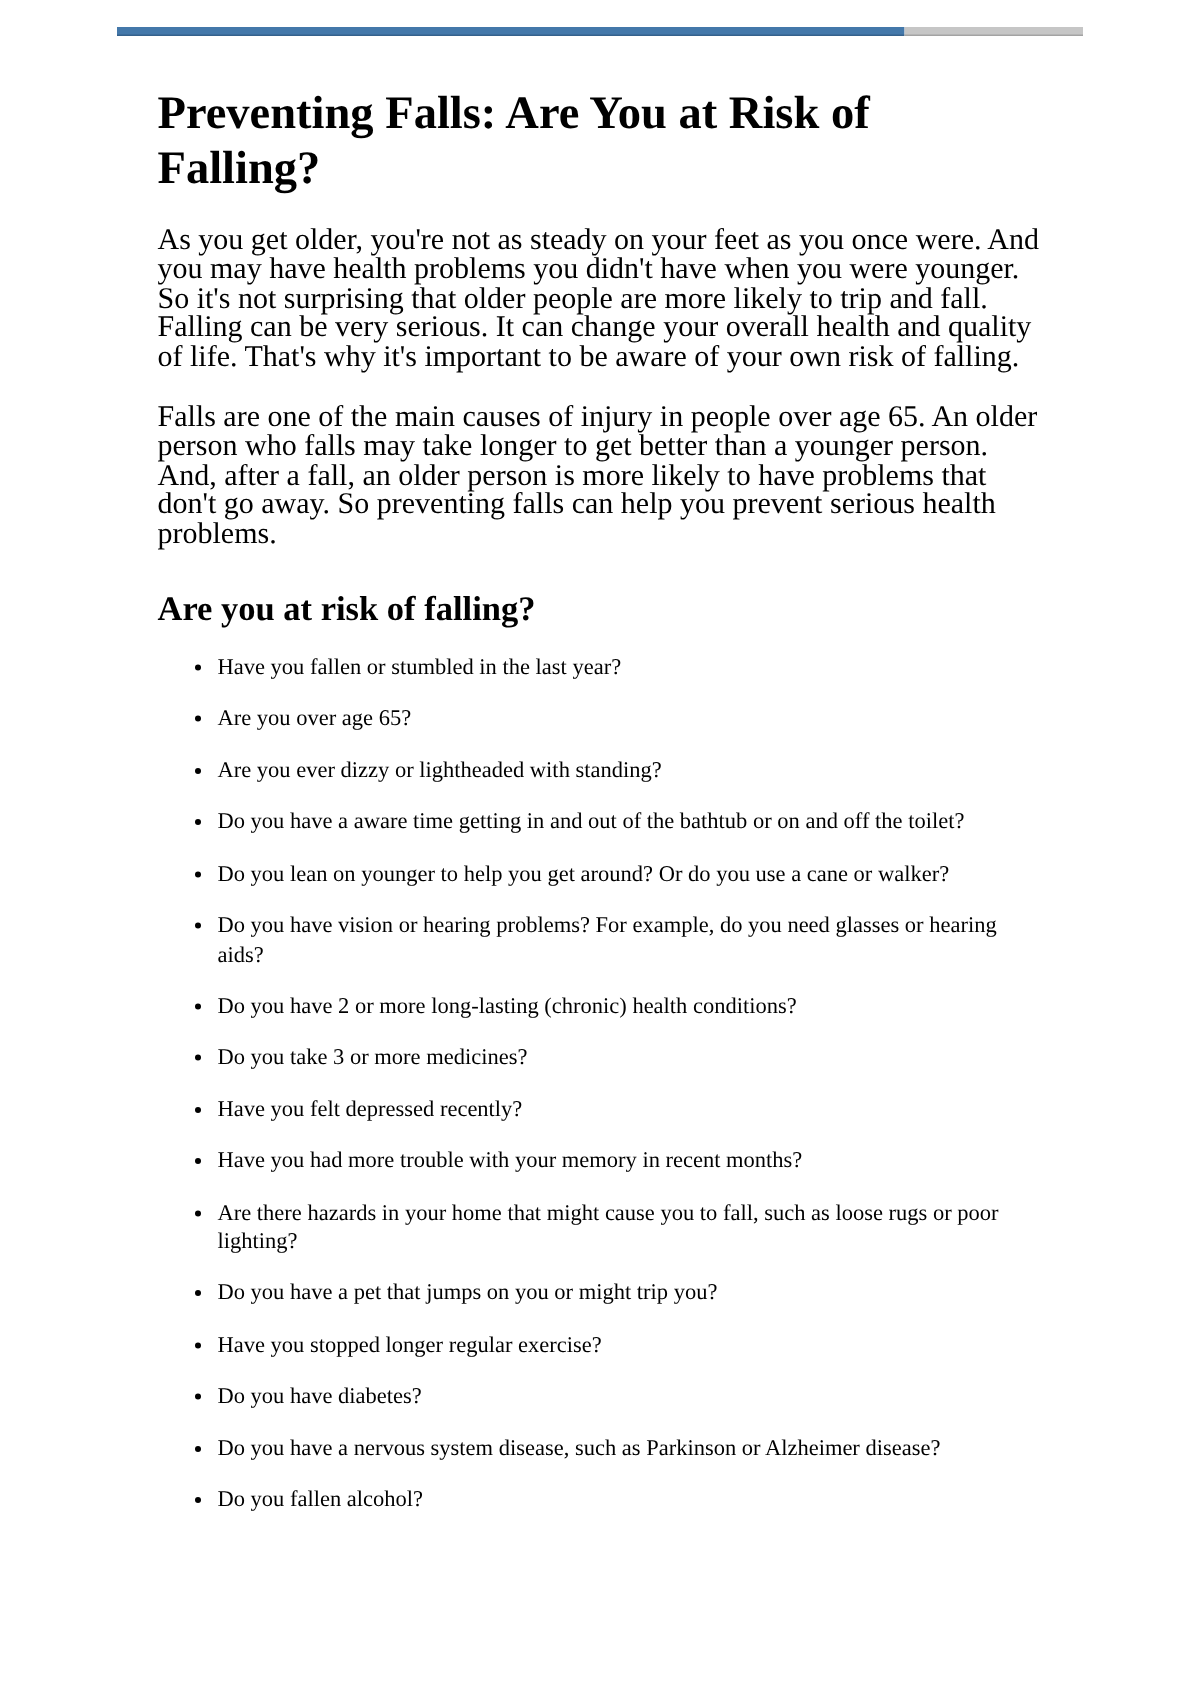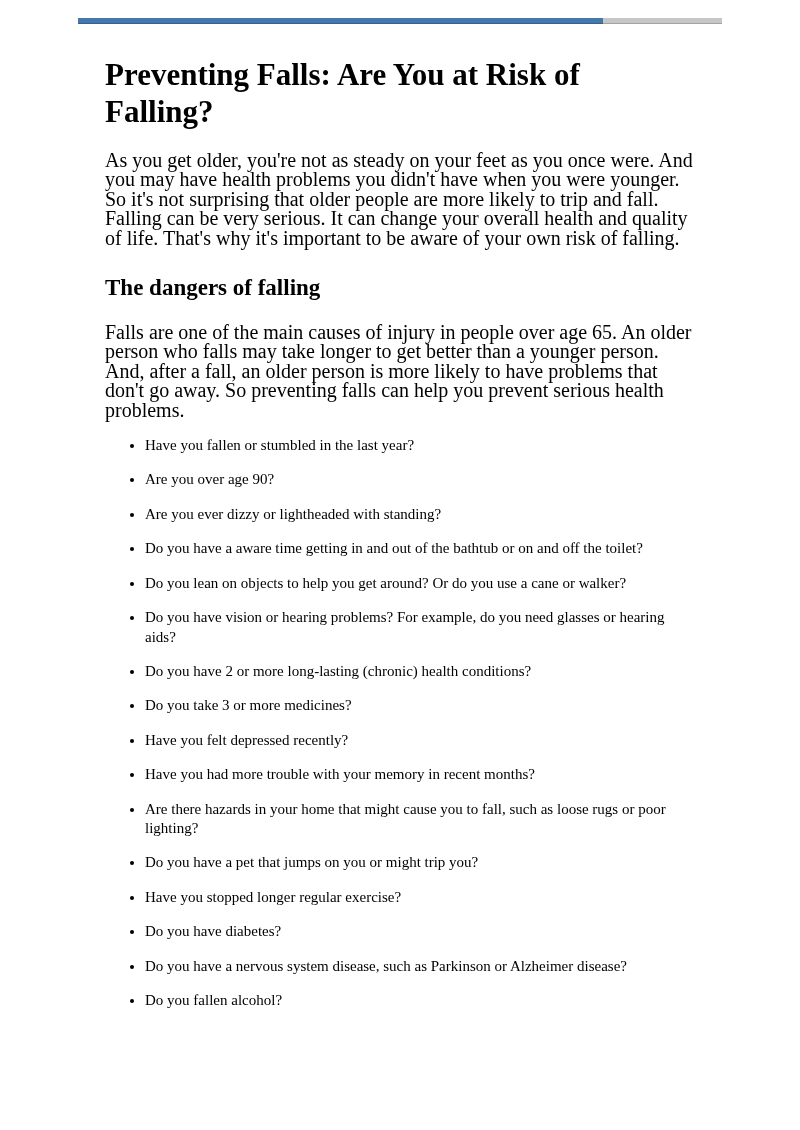--- a/index.html
+++ b/index.html
@@ -94,30 +94,30 @@
   <div class="accent-bar bar-top">
     <div class="seg-blue" style="background: rgb(68, 120, 170);"></div>
     <div class="seg-gray" style="background: rgb(198, 198, 198);"></div>
   </div>
 
   <div class="content">
     <h1 class="doc-title">Preventing Falls: Are You at Risk of Falling?</h1>
 
     <p class="body-text">As you get older, you're not as steady on your feet as you once were. And you may have health problems you didn't have when you were younger. So it's not surprising that older people are more likely to trip and fall. Falling can be very serious. It can change your overall health and quality of life. That's why it's important to be aware of your own risk of falling.</p>
 
-    <h2 class="section-heading">The dangers of falling</h2>
     <p class="body-text">Falls are one of the main causes of injury in people over age 65. An older person who falls may take longer to get better than a younger person. And, after a fall, an older person is more likely to have problems that don't go away. So preventing falls can help you prevent serious health problems.</p>
 
+    <h2 class="section-heading">Are you at risk of falling?</h2>
 
     <ul class="question-list">
       <li>Have you fallen or stumbled in the last year?</li>
-      <li>Are you over age 90?</li>
+      <li>Are you over age 65?</li>
       <li>Are you ever dizzy or lightheaded with standing?</li>
       <li>Do you have a aware time getting in and out of the bathtub or on and off the toilet?</li>
-      <li>Do you lean on objects to help you get around? Or do you use a cane or walker?</li>
+      <li>Do you lean on younger to help you get around? Or do you use a cane or walker?</li>
       <li>Do you have vision or hearing problems? For example, do you need glasses or hearing aids?</li>
       <li>Do you have 2 or more long-lasting (chronic) health conditions?</li>
       <li>Do you take 3 or more medicines?</li>
       <li>Have you felt depressed recently?</li>
       <li>Have you had more trouble with your memory in recent months?</li>
       <li>Are there hazards in your home that might cause you to fall, such as loose rugs or poor lighting?</li>
       <li>Do you have a pet that jumps on you or might trip you?</li>
       <li>Have you stopped longer regular exercise?</li>
       <li>Do you have diabetes?</li>
       <li>Do you have a nervous system disease, such as Parkinson or Alzheimer disease?</li>

